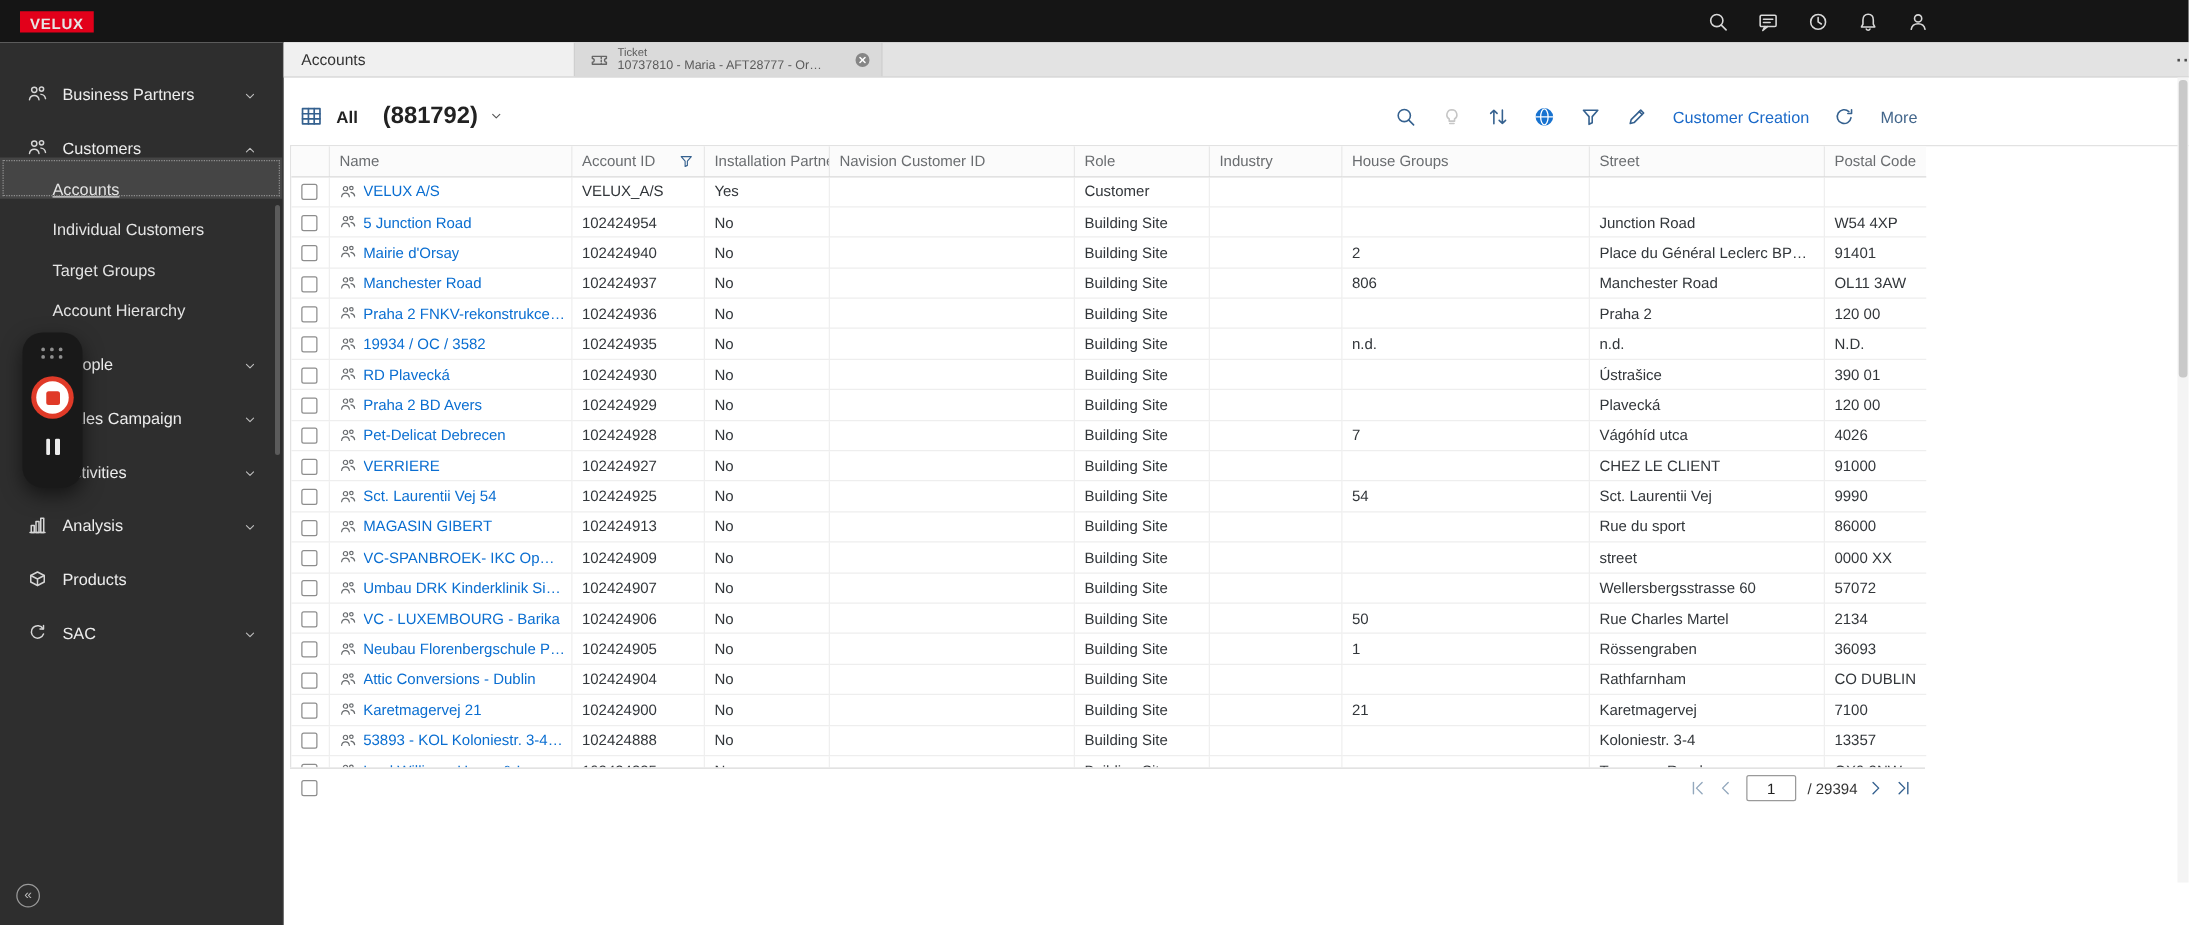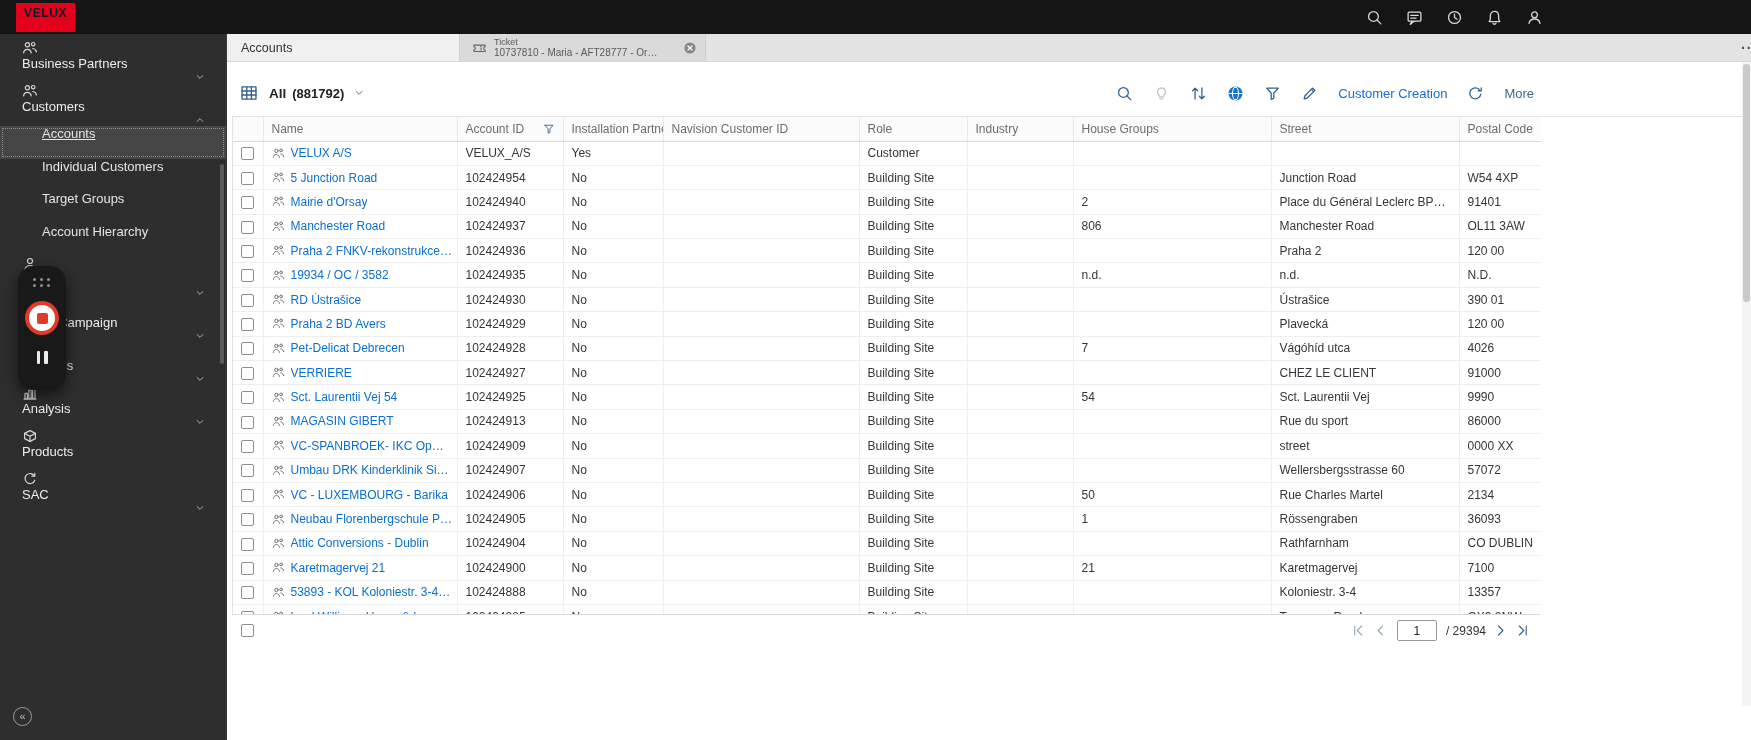--- a/index.html
+++ b/index.html
@@ -1,32 +1,32 @@
 <!DOCTYPE html>
 <html><head>
 <meta charset="utf-8">
 <style>
   * { box-sizing: border-box; margin: 0; padding: 0; }
   html,body { width:1751px; height:740px; overflow:hidden; }
   body { font-family:"Liberation Sans", sans-serif; background:#fff; position:relative; }
 
   
   .topbar { height:34px; background:#151515; display:flex; align-items:center; padding:0 16px; }
-  .logo { background:#e2001a; color:#0f172a; font-weight:bold; font-size:12px; letter-spacing:.6px; padding:3px 8px 12px; }
+  .logo { background:#e2001a; color:#e5e5e5; font-weight:bold; font-size:12px; letter-spacing:.6px; padding:3px 8px 0; }
   .topbar-icons { margin-left:auto; margin-right:192px; display:flex; gap:23px; color:#d8d8d8; }
   .tb-icon { width:17px; height:17px; display:inline-flex; cursor:pointer; }
   .tb-icon svg { width:100%; height:100%; }
 
   
   .app { display:flex; height:706px; }
 
   
   .sidebar { width:227px; flex-shrink:0; background:#2e2e2e; position:relative; overflow:hidden; border-right:1px solid #3a3a3a; }
   #sidebar-items { padding-top:6px; }
-  .side-item { display:flex; align-items:flex-start; color:#ededed; font-size:13px; cursor:pointer;flex-direction:column; }
+  .side-item { display:flex; align-items:flex-end; color:#ededed; font-size:13px; cursor:pointer; }
   .side-item.lvl1 { height:43px; padding-left:22px; }
   .side-item.lvl2 { height:32.5px; padding-left:42px; font-size:13px; color:#e4e4e4; }
   .side-item.selected { background:#454545; outline:1px dotted #8f8f8f; outline-offset:-3px; }
   .side-item.selected .side-label { text-decoration:underline; }
   .side-icon { width:16px; height:16px; margin-right:12px; color:#d5d5d5; display:inline-flex; flex-shrink:0; }
   .side-icon svg { width:100%; height:100%; }
   .side-chev { width:12px; height:12px; margin-left:auto; margin-right:20px; color:#bdbdbd; display:inline-flex; }
   .side-chev svg { width:100%; height:100%; }
   .side-thumb { position:absolute; right:2px; top:130px; width:4px; height:200px; background:#5b5b5b; border-radius:2px; }
   .collapse-btn { position:absolute; left:13px; bottom:14px; width:19px; height:19px; border:1.4px solid #9a9a9a; border-radius:50%; color:#bdbdbd; font-size:11px; display:flex; align-items:center; justify-content:center; cursor:pointer; padding-bottom:2px; }
@@ -56,21 +56,21 @@
   .ticket-sub { font-size:10px; color:#5b5b5b; white-space:nowrap; overflow:hidden; text-overflow:ellipsis; max-width:165px; }
   .tab-close { width:14px; height:14px; margin-left:auto; display:inline-flex; cursor:pointer; }
   .tab-close svg { width:100%; height:100%; }
   .tab-overflow { margin-left:auto; margin-right:14px; align-self:center; color:#4a4a4a; font-size:14px; font-weight:bold; letter-spacing:1px; cursor:pointer; }
 
   
   .toolbar { width:1308px; margin:8px 0 0 5px; height:46px; display:flex; align-items:center; padding:0 6px 0 8px; }
   .grid-btn { width:18px; height:18px; color:#35618f; display:inline-flex; cursor:pointer; }
   .grid-btn svg { width:100%; height:100%; }
   .view-title { margin-left:11px; font-size:13.5px; font-weight:bold; color:#222; }
-  .view-count { margin-left:6px; font-size:13px; font-weight:bold; color:#222; }
+  .view-count { margin-left:20px; font-size:19px; font-weight:bold; color:#222; }
   .title-chev { width:12px; height:12px; margin-left:9px; color:#555; display:inline-flex; cursor:pointer; }
   .title-chev svg { width:100%; height:100%; }
   .toolbar-right { margin-left:auto; display:flex; align-items:center; gap:20px; }
   .tbtn { width:17px; height:17px; color:#35618f; display:inline-flex; cursor:pointer; }
   .tbtn svg { width:100%; height:100%; }
   .tbtn.disabled { color:#c6c6c6; cursor:default; }
   .toolbar-link { font-size:13px; color:#1b6ac9; cursor:pointer; white-space:nowrap; }
   .toolbar-more { font-size:13px; color:#44678c; cursor:pointer; }
 
   
@@ -595,21 +595,21 @@
     <td class="name-cell">
       <span class="name-inner">
         <span class="cell-icon">
                     <svg viewBox="0 0 16 16" fill="none" stroke="currentColor" stroke-width="1.2" stroke-linecap="round" stroke-linejoin="round">
                       <circle cx="5.4" cy="4.8" r="2.1"></circle>
                       <path d="M1.6 12.8c.3-2.2 1.9-3.5 3.8-3.5s3.5 1.3 3.8 3.5"></path>
                       <circle cx="11.2" cy="4.2" r="1.7"></circle>
                       <path d="M10.8 8.5c1.9.2 3.3 1.5 3.6 3.4"></path>
                     </svg>
                   </span>
-        <a class="cell-link">RD Ústrašice</a>
+        <a class="cell-link">RD Plavecká</a>
       </span>
     </td>
     <td>102424930</td>
     <td>No</td>
     <td></td>
     <td>Building Site</td>
     <td></td>
     <td></td>
     <td>Ústrašice</td>
     <td>390 01</td>

